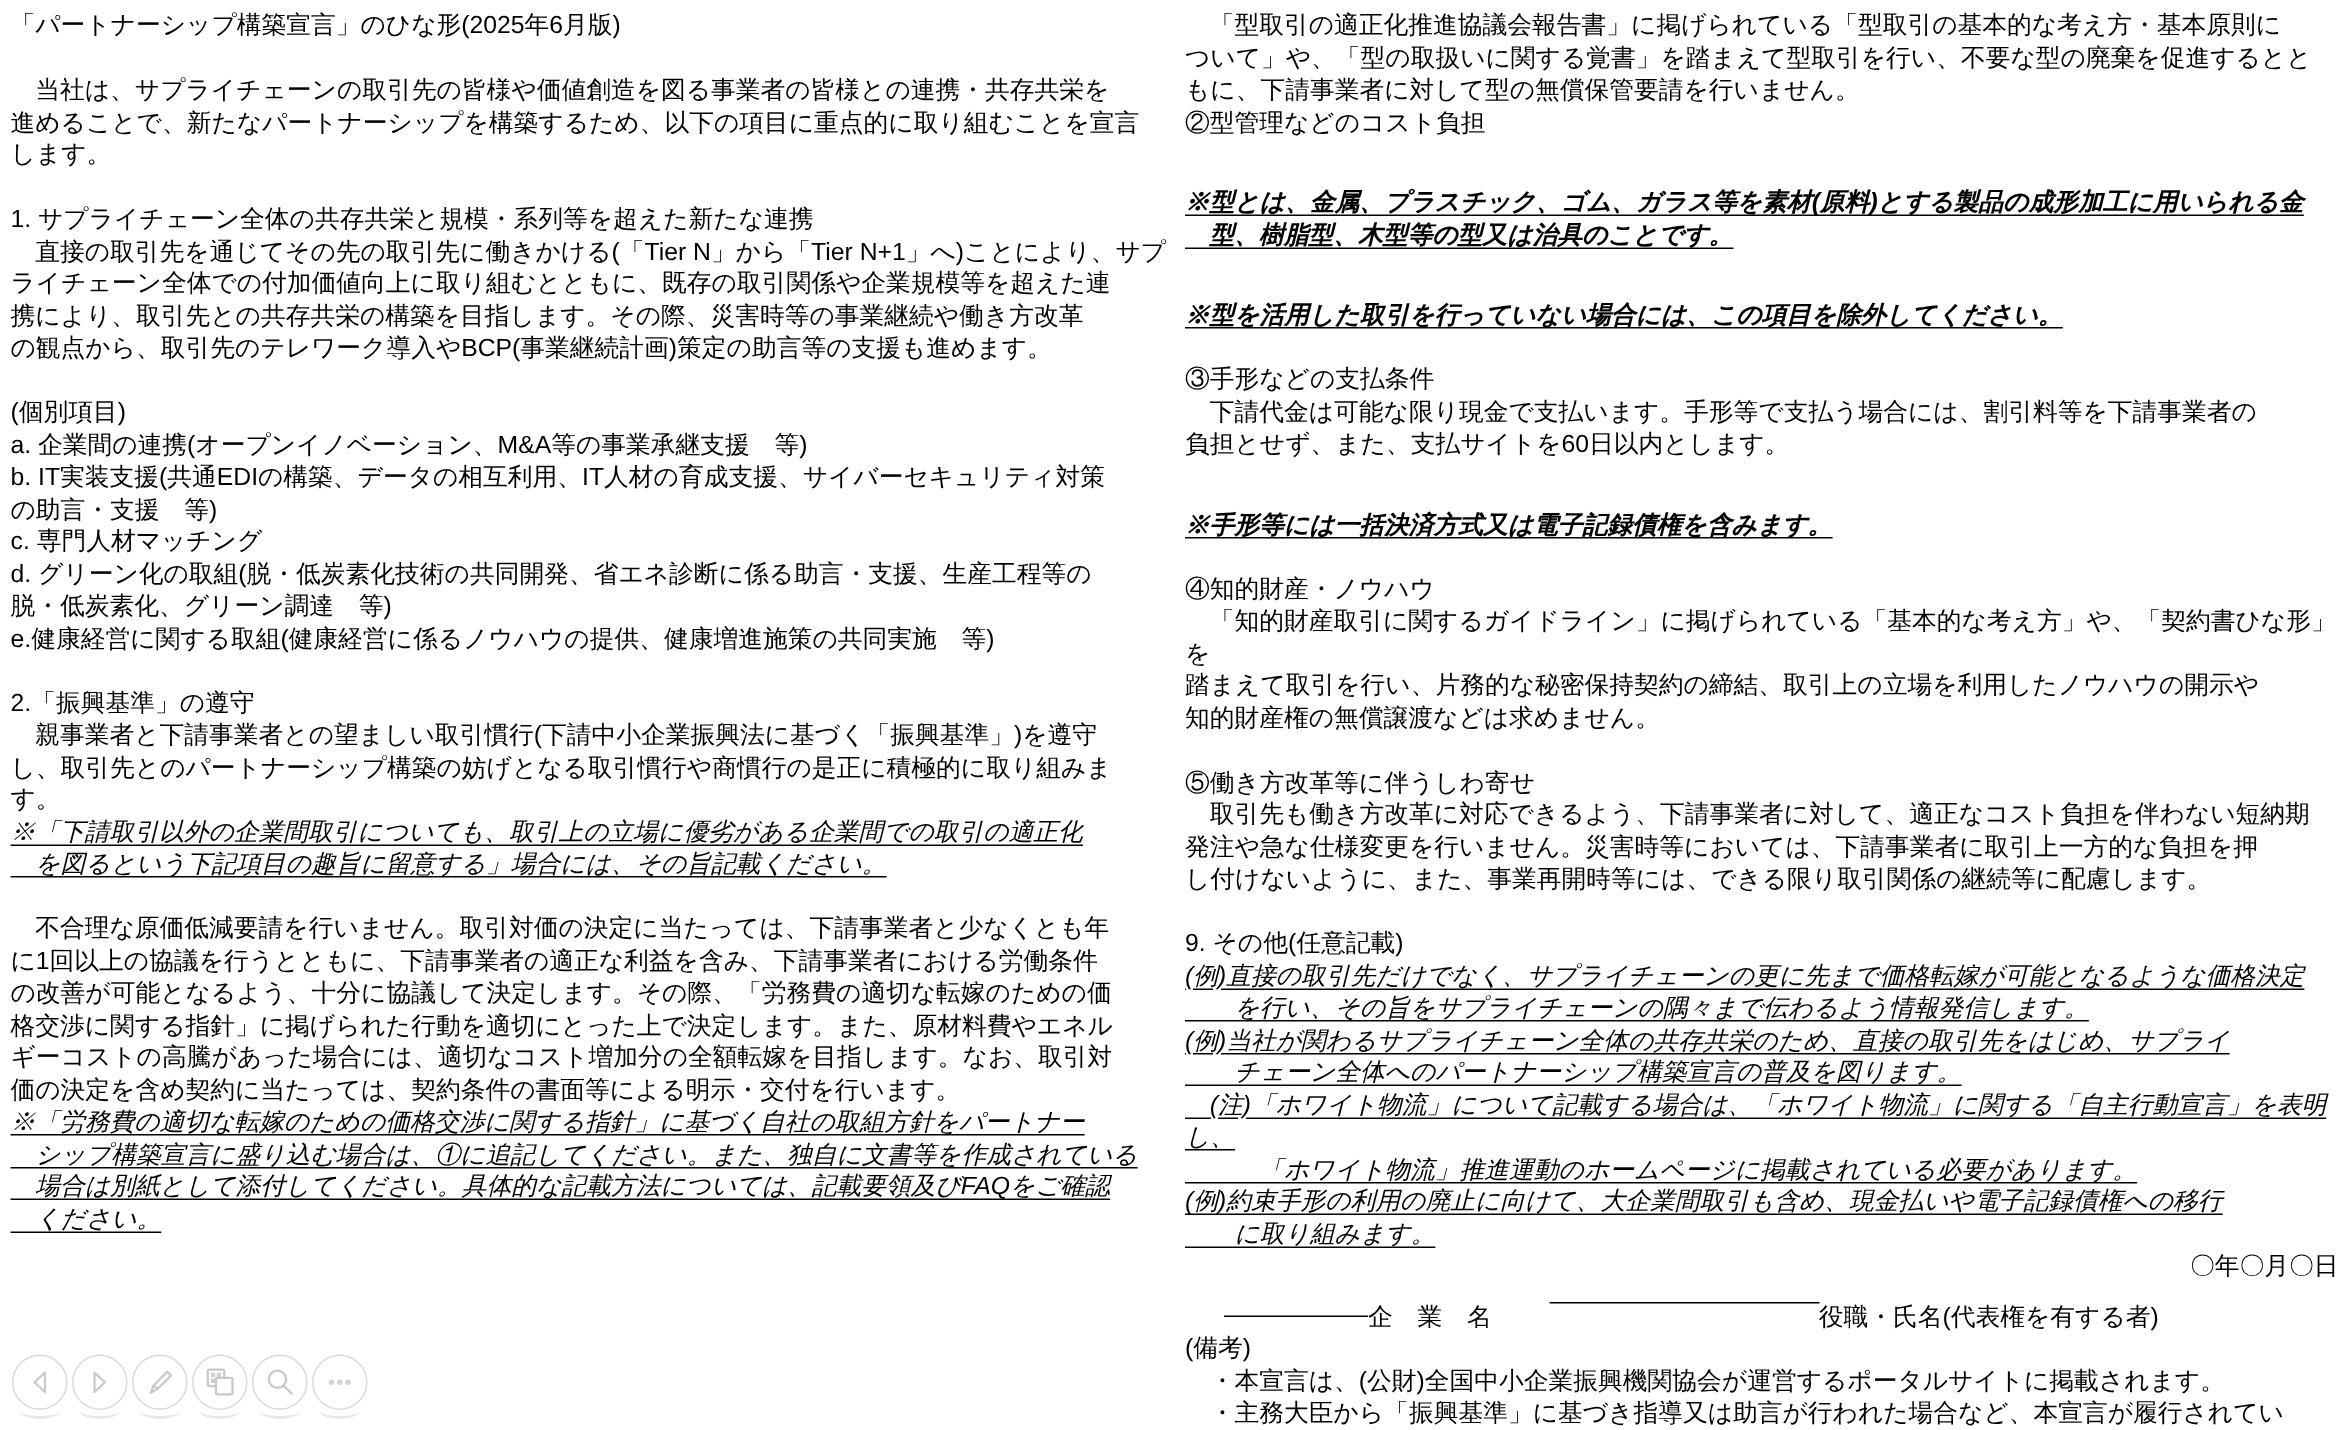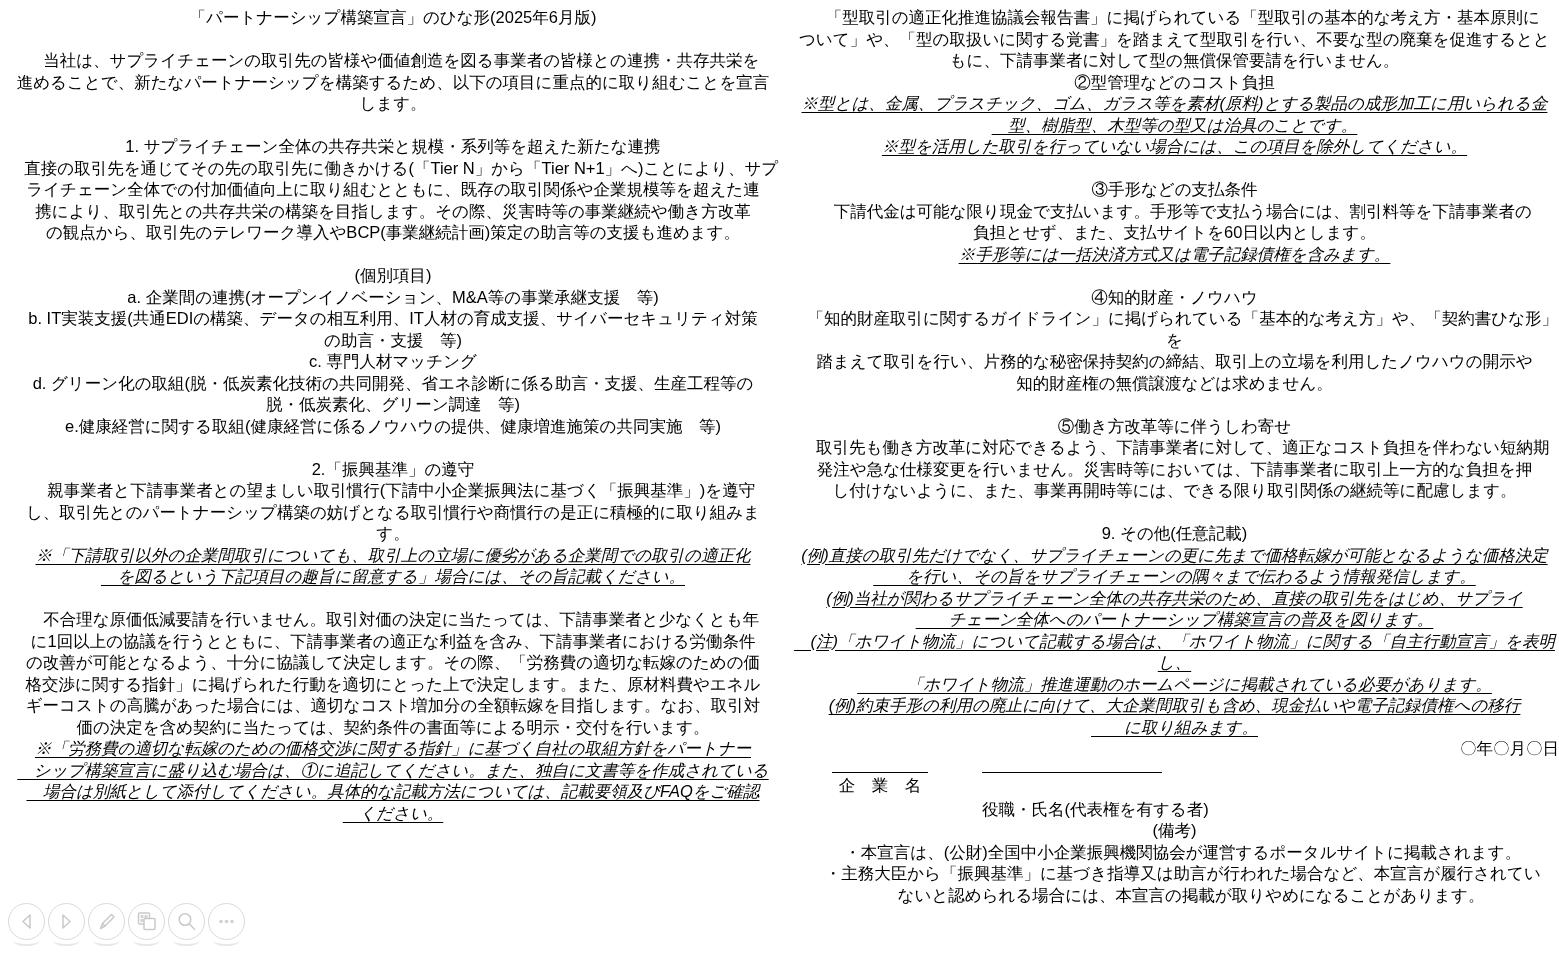--- a/index.html
+++ b/index.html
@@ -5,33 +5,33 @@
   html,body { margin:0; padding:0; background:#ffffff; }
   .page {
     position:relative; width:1559px; height:953px; background:#ffffff;
     color:#000; font-family:"Liberation Sans", sans-serif; overflow:hidden;
   }
   .col { position:absolute; top:7px; }
   .col-left  { left:7px;   width:772px; }
   .col-right { left:790px; width:769px; }
   .block {
     margin:0; font-size:16.5px; line-height:21.5px;
-    white-space:pre-wrap; word-break:break-all;text-align:center;
+    white-space:pre-wrap; word-break:break-all;
   }
   .spacer { height:21.5px; }
   .note {
     font-style:italic; text-decoration:underline; text-underline-offset:3px;
   }
   .note-bold {
-    font-style:italic; font-weight:normal; text-decoration:underline; text-underline-offset:3px;
+    font-style:italic; font-weight:bold; text-decoration:underline; text-underline-offset:3px;margin-top:32px;
   }
   .date { text-align:right; padding-right:0; }
   .sig-row { display:flex; gap:38px; padding-left:26px; margin-top:12px; }
-  .sig-cell { display:flex; flex-direction:column; align-items:center;margin-left:16px; }
-  .sig-cell:nth-child(2) { align-items:flex-start;gap:24px; }
+  .sig-cell { display:flex; align-items:center; }
+  .sig-cell:nth-child(2) { align-items:flex-start; }
   .sig-line { border-top:1.6px solid #000; height:0; margin-bottom:2px; }
   .sig-cell:nth-child(1) .sig-line { width:96px; }
   .sig-cell:nth-child(2) .sig-line { width:180px; }
   
   .toolbar { position:absolute; left:8px; top:903px; display:flex; gap:3px; }
   .tool-btn {
     width:37px; height:37px; border-radius:50%;
     border:1.5px solid #dadada; background:transparent;
     display:flex; align-items:center; justify-content:center;
     position:relative; padding:0; cursor:pointer; box-sizing:border-box;

